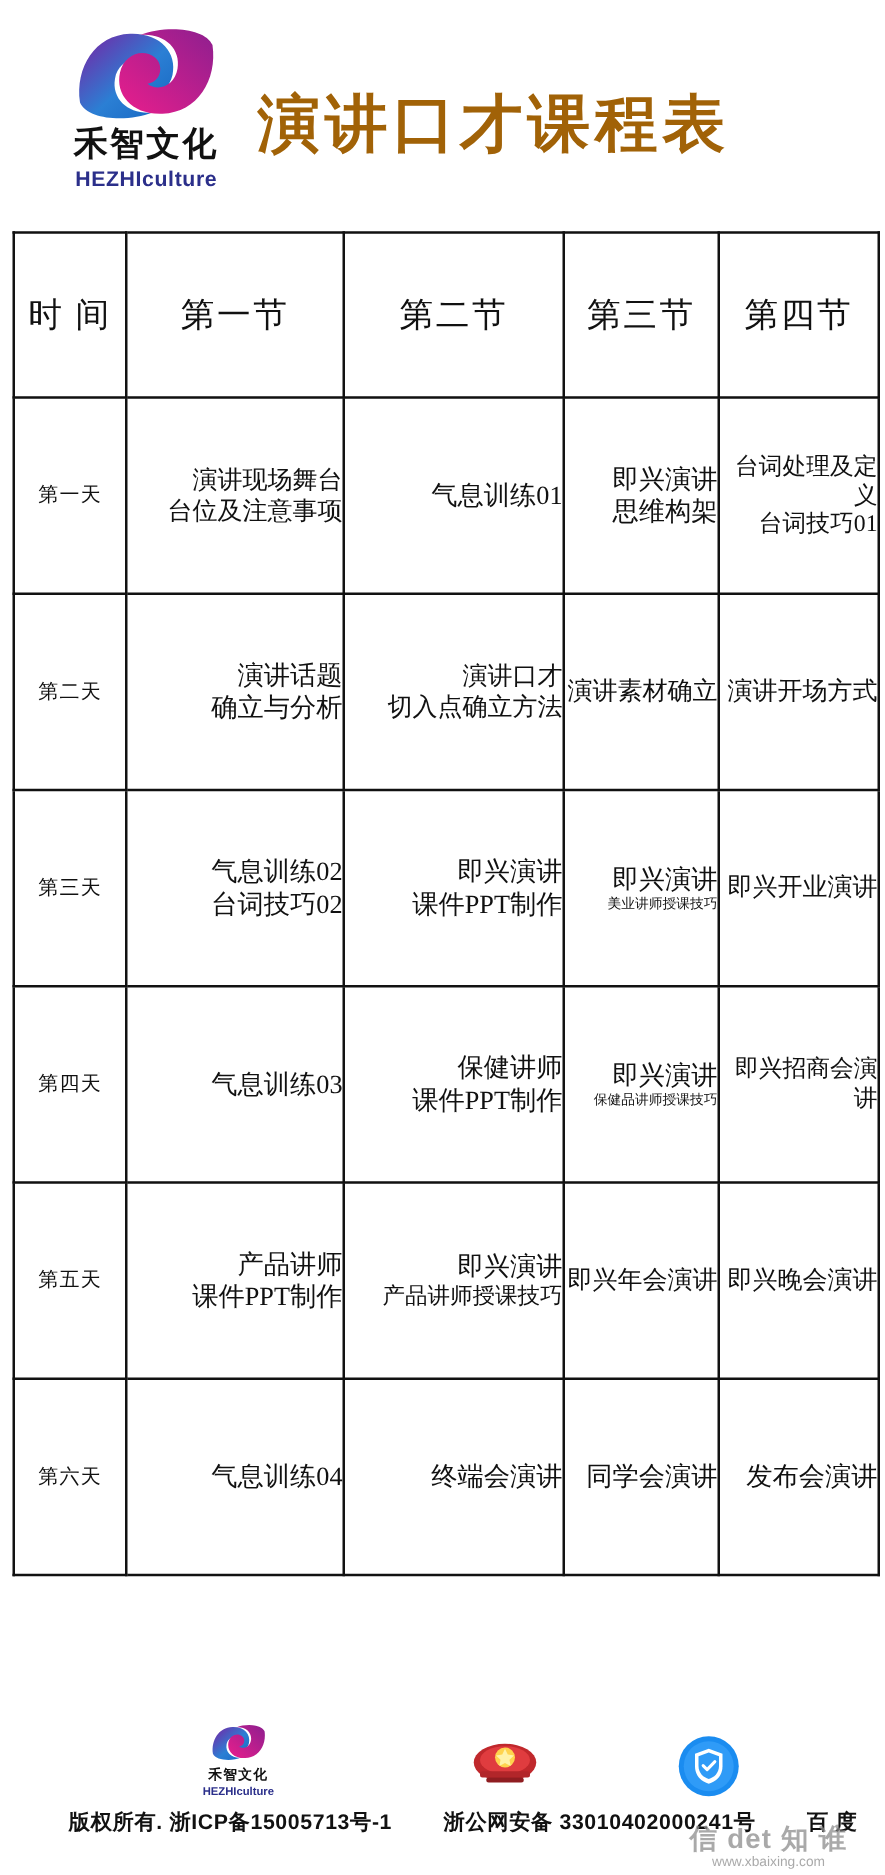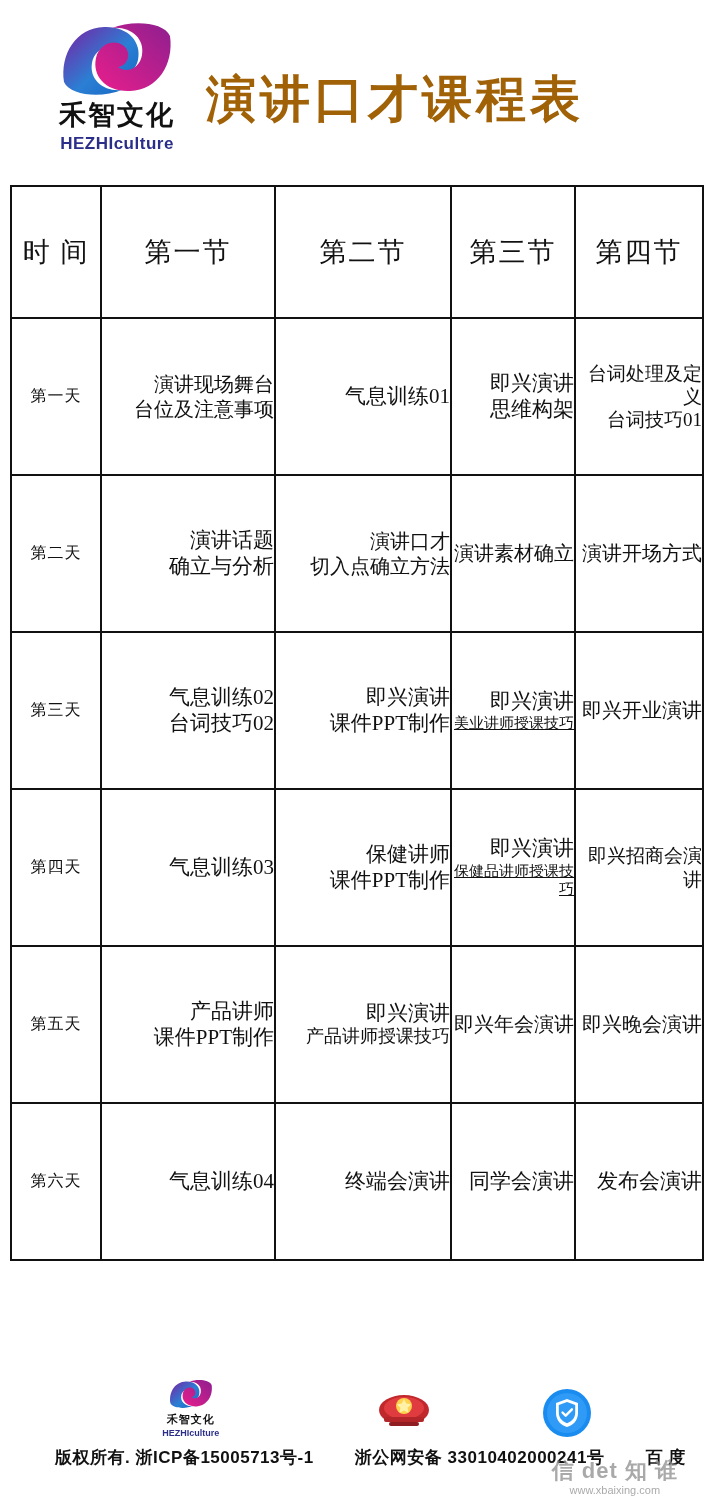--- a/index.html
+++ b/index.html
@@ -107,21 +107,21 @@
     flex-direction: column;
     justify-content: center;
     line-height: 1.22;
     text-align: right;
   }
   .cell-lines span { display: block; }
   .fs21 { font-size: 21px; }
   .fs20 { font-size: 20px; }
   .fs19 { font-size: 19px; }
   .fs18 { font-size: 18px; }
-  .fs17 { font-size: 15px; text-decoration: underline; }
+  .fs17 { font-size: 11px; }
 
   
   .footer {
     position: absolute;
     left: 0;
     bottom: 0;
     width: 708px;
     height: 140px;
   }
   .footer-icons {

